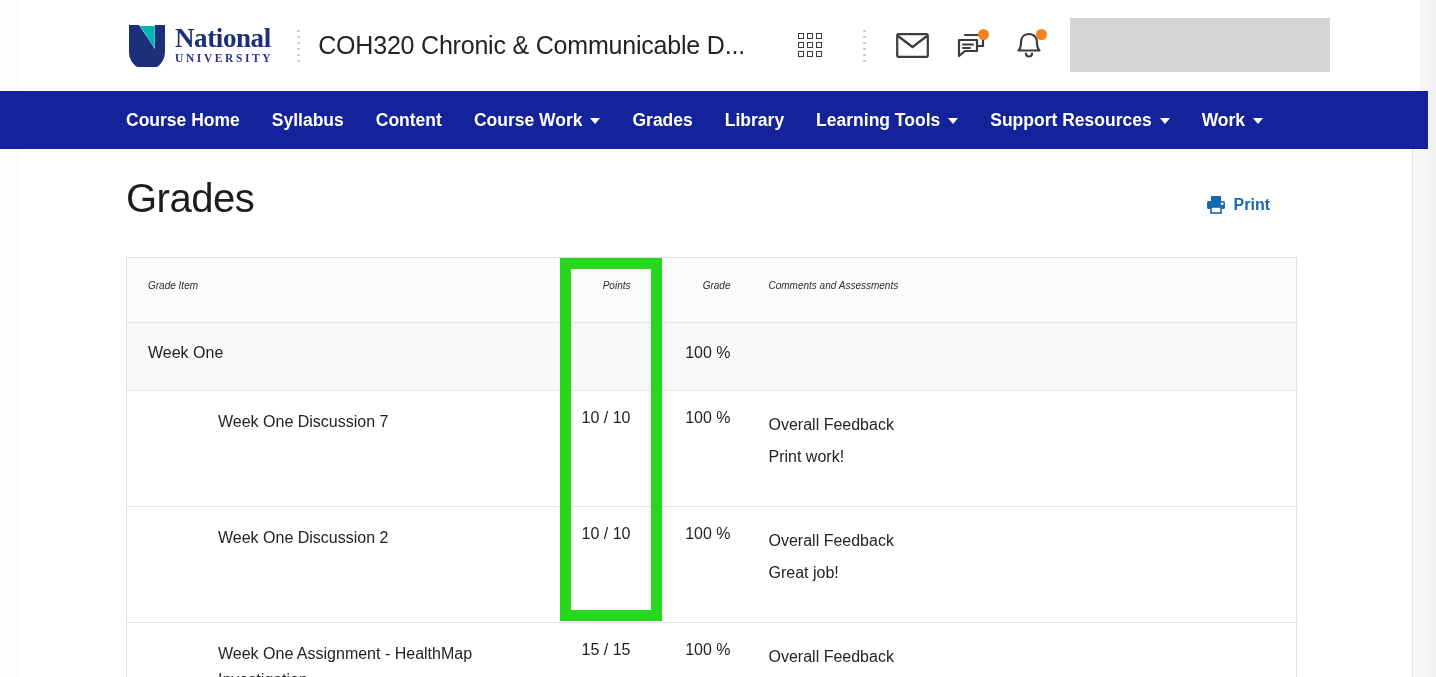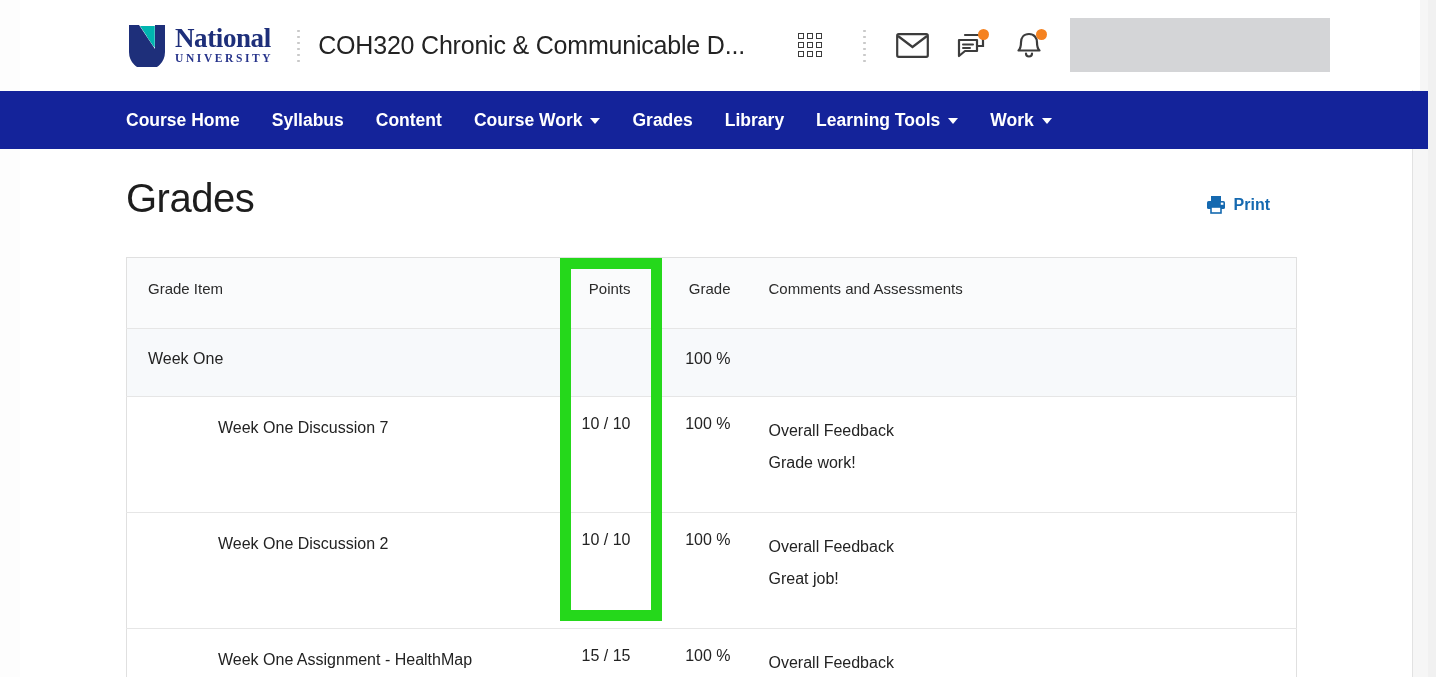--- a/index.html
+++ b/index.html
@@ -124,22 +124,23 @@
   table.grades {
     width:1170px; border-collapse:collapse;
     border:1px solid #e0e0e0; border-radius:4px;
     table-layout:fixed; background:#fff;
   }
   table.grades th, table.grades td {
     border-bottom:1px solid #e6e6e6;
     font-weight:400; vertical-align:top;
   }
   table.grades thead th {
-    background:#fafbfc; font-size:15px; color:#2b2b2b;
+    background:#fafbfc; font-size:10px; color:#2b2b2b;
     padding:22px 16px 31px 16px;
+    font-style:italic;
   }
   .col-item   { width:400px; text-align:left; }
   .col-points { width:120px; text-align:right; }
   .col-grade  { width:100px; text-align:right; }
   .col-comments { width:550px; text-align:left; }
   table.grades thead th.col-item { padding-left:21px; }
   table.grades thead th.col-comments { padding-left:22px; }
 
   tr.category td {
     background:#f7f9fb; font-size:16px; color:#232323;
@@ -258,20 +259,24 @@
         <span>Grades</span>
       </div>
       <div class="nav-item">
         <span>Library</span>
       </div>
       <div class="nav-item">
         <span>Learning Tools</span>
         <span class="caret"></span>
       </div>
       <div class="nav-item">
+        <span>Support Resources</span>
+        <span class="caret"></span>
+      </div>
+      <div class="nav-item">
         <span>Work</span>
         <span class="caret"></span>
       </div>
     </div>
 
     <div class="content">
 
       <div class="page-head">
         <h1 class="page-title">Grades</h1>
         <div class="print-btn">
@@ -303,21 +308,21 @@
               <td class="col-grade">100 %</td>
               <td class="col-comments"></td>
             </tr>
 
             <tr class="item">
               <td class="col-item">Week One Discussion 7</td>
               <td class="col-points">10 / 10</td>
               <td class="col-grade">100 %</td>
               <td class="col-comments">
                 <span class="fb-line">Overall Feedback</span>
-                <span class="fb-line">Grade work!</span>
+                <span class="fb-line">Print work!</span>
               </td>
             </tr>
 
             <tr class="item">
               <td class="col-item">Week One Discussion 2</td>
               <td class="col-points">10 / 10</td>
               <td class="col-grade">100 %</td>
               <td class="col-comments">
                 <span class="fb-line">Overall Feedback</span>
                 <span class="fb-line">Great job!</span>

